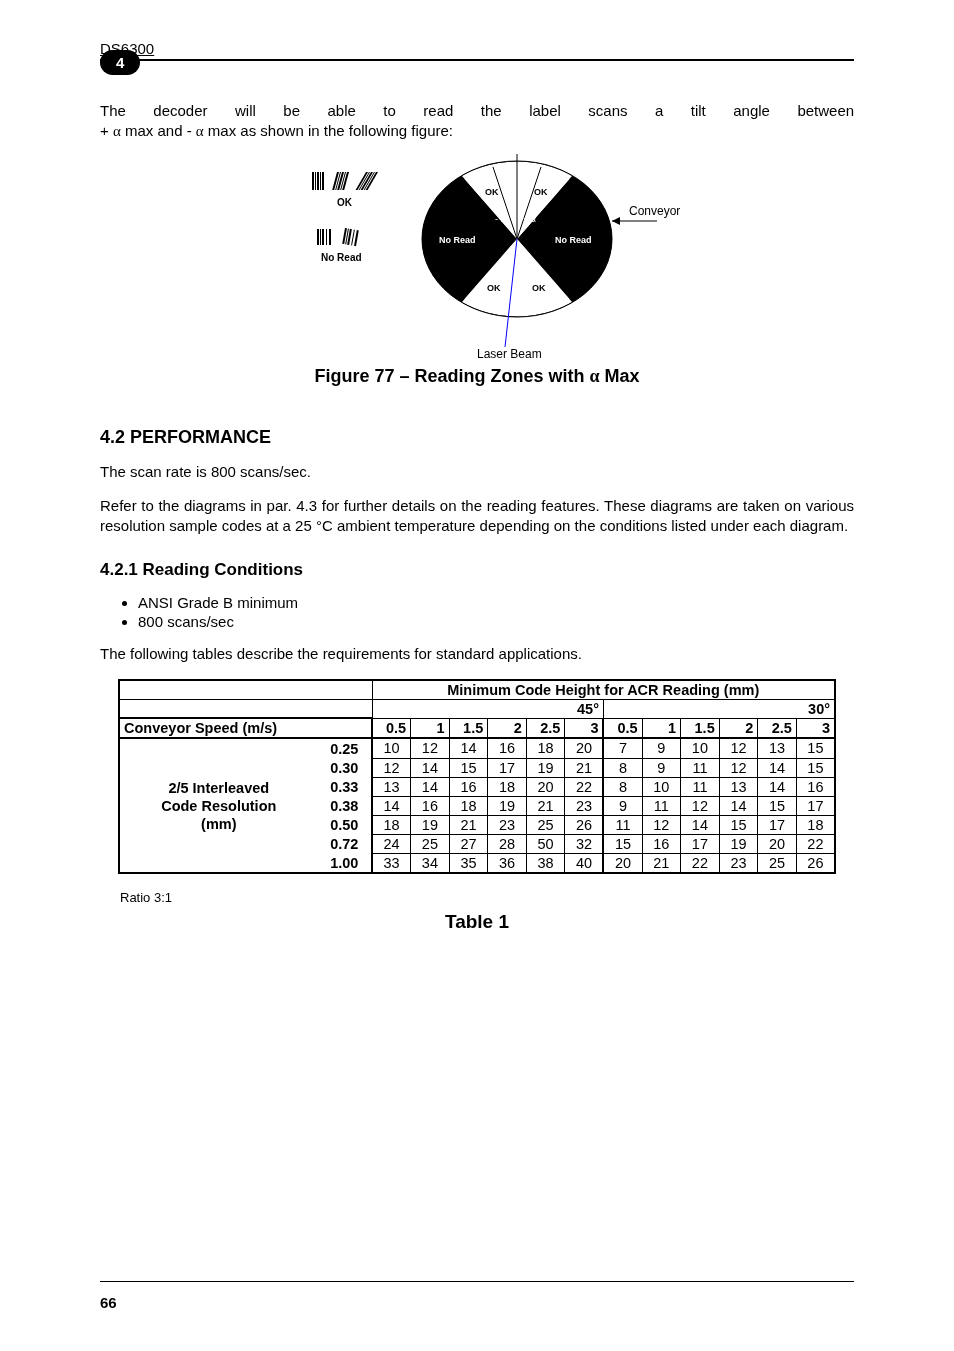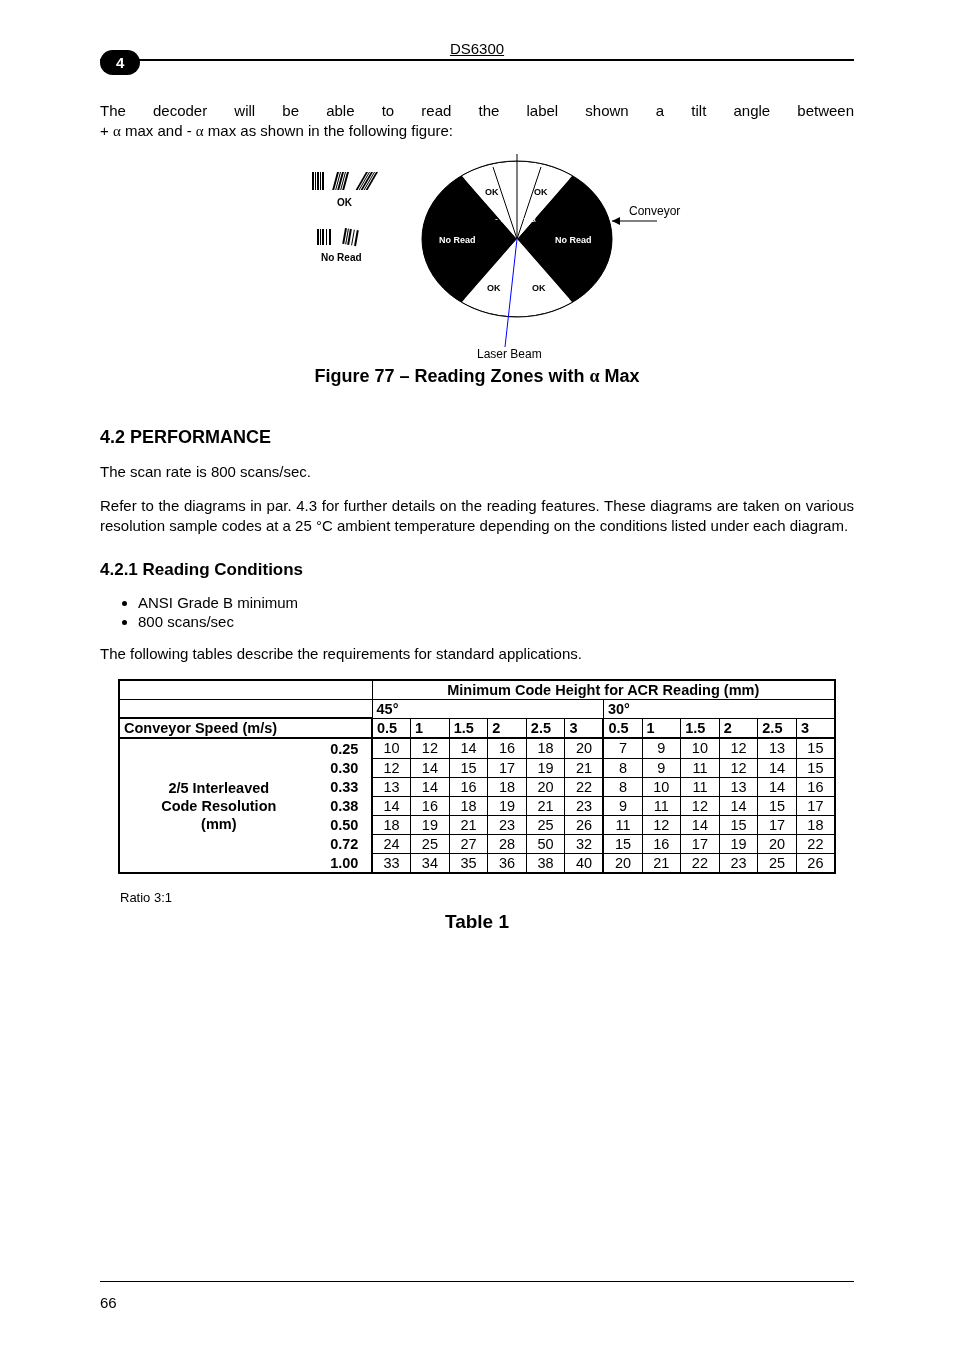--- a/index.html
+++ b/index.html
@@ -7,21 +7,21 @@
       font-family: Arial, Helvetica, sans-serif;
       background: #fff;
       width: 954px;
       height: 1351px;
       padding: 40px 100px;
       position: relative;
       font-size: 15px;
     }
     .header { position: relative; margin-bottom: 6px; }
     .doc-id {
-      text-align: center;
+      text-align: left;
       font-size: 15px;
       text-decoration: underline;
       margin-bottom: 2px;
     }
     .hr-top { border: none; border-top: 2px solid #000; }
     .badge {
       position: absolute;
       left: 0;
       top: 10px;
       background: #000;
@@ -77,32 +77,32 @@
     .b-bottom-thick { border-bottom: 2.5px solid #000; }
     .val { text-align: center; width: 34px; }
     .rowlbl { text-align: center; font-weight: bold; padding-right: 14px; width: 48px; }
     .rowhead {
       text-align: center;
       font-weight: bold;
       width: 175px;
       padding: 0 6px;
     }
     .conveyor-cell { font-weight: bold; padding-left: 6px; }
-    .header-col { font-weight: bold; text-align: left; }
+    .header-col { font-weight: bold; text-align: right; }
     .minim { font-weight: bold; text-align: center; }
     .ratio { margin: 16px 20px 0; font-size: 13px; }
     .table-cap { text-align: center; font-weight: bold; font-size: 19px; margin-top: 6px; }
 
     .footer {
       position: absolute;
       left: 100px; right: 100px;
       bottom: 40px;
     }
     .footer hr { border: none; border-top: 1.5px solid #000; }
-    .footer .pg { font-weight: normal; font-size: 15px; margin-top: 12px; }
+    .footer .pg { font-weight: bold; font-size: 15px; margin-top: 12px; }
   </style>
 </head>
 <body>
 
 <div class="header">
   <div class="doc-id">DS6300</div>
   <hr class="hr-top">
   <div class="badge">4</div>
 </div>
 
@@ -110,21 +110,21 @@
   <span style="display:block; text-align-last: justify;">
     <span>The</span>
     <span>decoder</span>
     <span>will</span>
     <span>be</span>
     <span>able</span>
     <span>to</span>
     <span>read</span>
     <span>the</span>
     <span>label</span>
-    <span>shown</span>
+    <span>scans</span>
     <span>a</span>
     <span>tilt</span>
     <span>angle</span>
     <span>between</span>
   </span>
   <span>
     <span>+ </span><span style="font-family: 'Times New Roman', serif;">α</span><span> max and - </span><span style="font-family: 'Times New Roman', serif;">α</span><span> max as shown in the following figure:</span>
   </span>
 </p>
 

